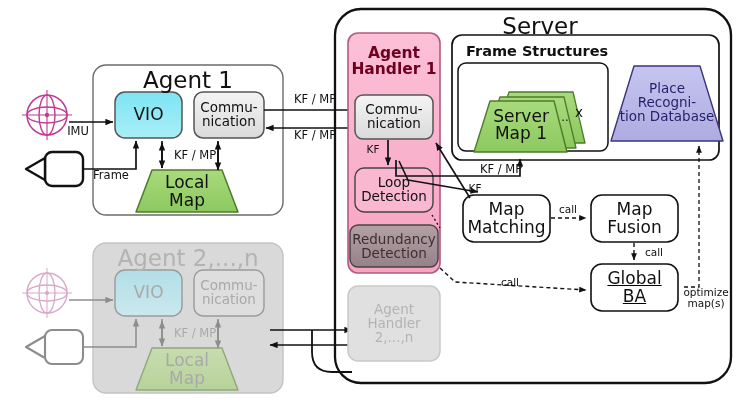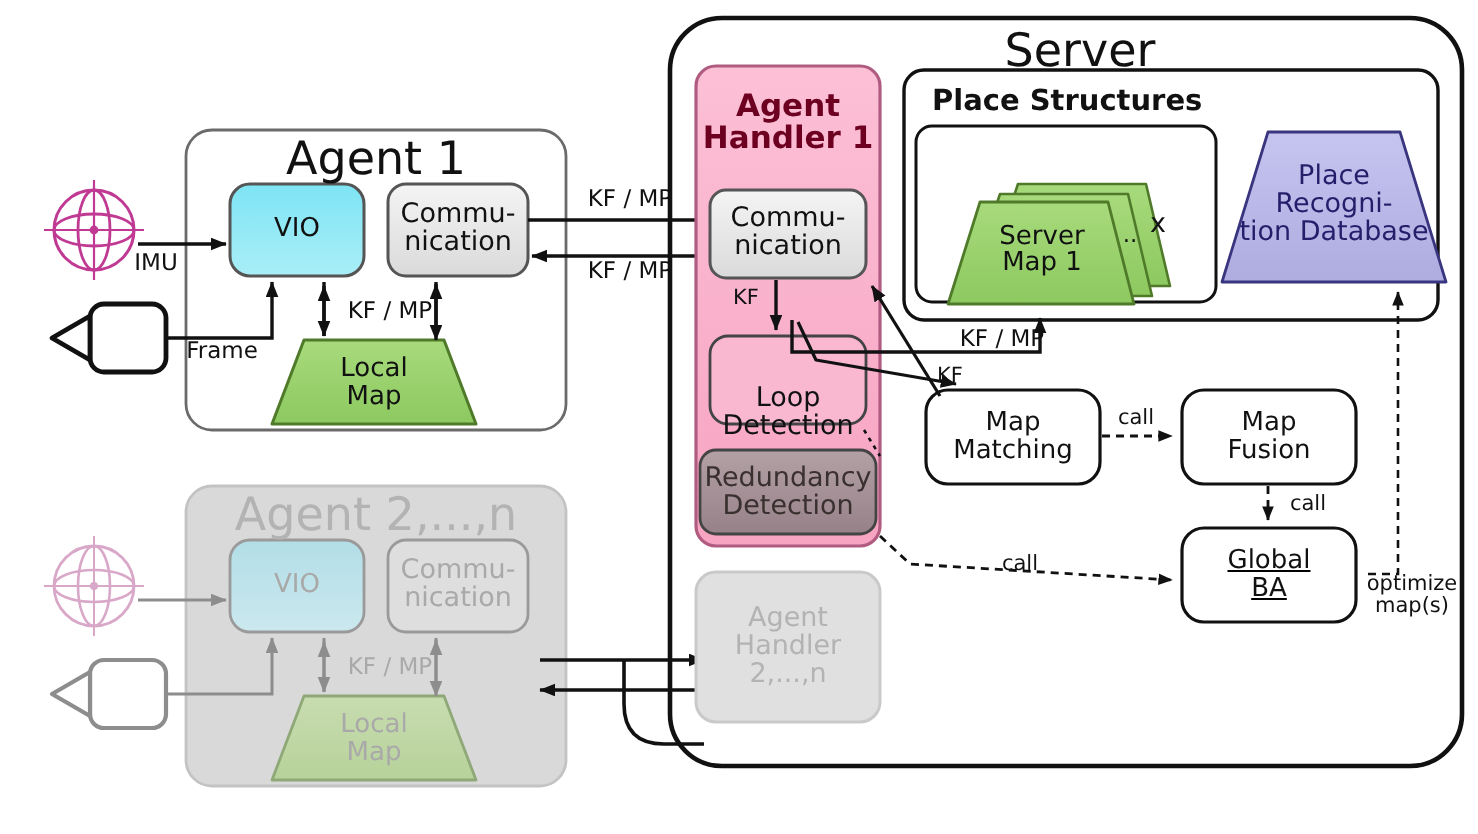--- a/index.html
+++ b/index.html
@@ -10,21 +10,21 @@
 
   .lbl{position:absolute;pointer-events:none;white-space:nowrap;
        display:flex;align-items:center;justify-content:center;
        text-align:center;line-height:1.02;}
   .node-txt{flex-direction:column;align-items:center;}
 
   .t-title{font-size:23px;color:#111;}
   .t-panel{font-size:15.5px;font-weight:bold;color:#6d0020;}
   .t-ds{font-size:14.5px;font-weight:bold;color:#111;}
   .t-sms{font-size:15px;color:#111;}
-  .t-node{font-size:13px;color:#111;}
+  .t-node{font-size:17px;color:#111;}
   .t-node-sm{font-size:13.5px;color:#111;}
   .t-edge{font-size:11.5px;color:#111;}
   .t-edge-s{font-size:10.5px;color:#111;}
   .t-dim{color:#b3b3b3;}
   .t-dim2{color:#a9a9a9;}
   .t-purple{color:#241f6b;}
   .t-gray-node{color:#3a3030;}
 </style>
 </head>
 <body>
@@ -256,37 +256,37 @@
 
 <div class="lbl node-txt" style="left:348px;top:38px;width:92px;height:48px;">
   <span class="t-panel">Agent</span>
   <span class="t-panel">Handler 1</span>
 </div>
 <div class="lbl node-txt" style="left:354px;top:95px;width:80px;height:44px;">
   <span class="t-node-sm">Commu-</span>
   <span class="t-node-sm">nication</span>
 </div>
 <div class="lbl t-edge-s" style="left:360px;top:142px;width:26px;height:14px;">KF</div>
-<div class="lbl node-txt" style="left:354px;top:168px;width:80px;height:44px;margin-top:17px;">
+<div class="lbl node-txt" style="left:354px;top:168px;width:80px;height:44px;">
   <span class="t-node-sm">Loop</span>
   <span class="t-node-sm">Detection</span>
 </div>
 <div class="lbl node-txt" style="left:349px;top:226px;width:90px;height:41px;">
   <span class="t-node-sm t-gray-node">Redundancy</span>
   <span class="t-node-sm t-gray-node">Detection</span>
 </div>
 
 <div class="lbl node-txt" style="left:348px;top:290px;width:92px;height:68px;">
   <span class="t-node-sm t-dim">Agent</span>
   <span class="t-node-sm t-dim">Handler</span>
   <span class="t-node-sm t-dim">2,...,n</span>
 </div>
 
 <div class="lbl t-ds" style="left:466px;top:40px;width:210px;height:22px;
-     justify-content:flex-start;">Place Structures</div>
+     justify-content:flex-start;">Frame Structures</div>
 <div class="lbl node-txt" style="left:481px;top:103px;width:80px;height:44px;">
   <span class="t-node">Server</span>
   <span class="t-node">Map 1</span>
 </div>
 <div class="lbl t-edge" style="left:556px;top:110px;width:18px;height:16px;">..</div>
 <div class="lbl t-node-sm" style="left:570px;top:104px;width:18px;height:18px;">x</div>
 
 <div class="lbl node-txt" style="left:611px;top:68px;width:112px;height:70px;">
   <span class="t-node-sm t-purple">Place</span>
   <span class="t-node-sm t-purple">Recogni-</span>

